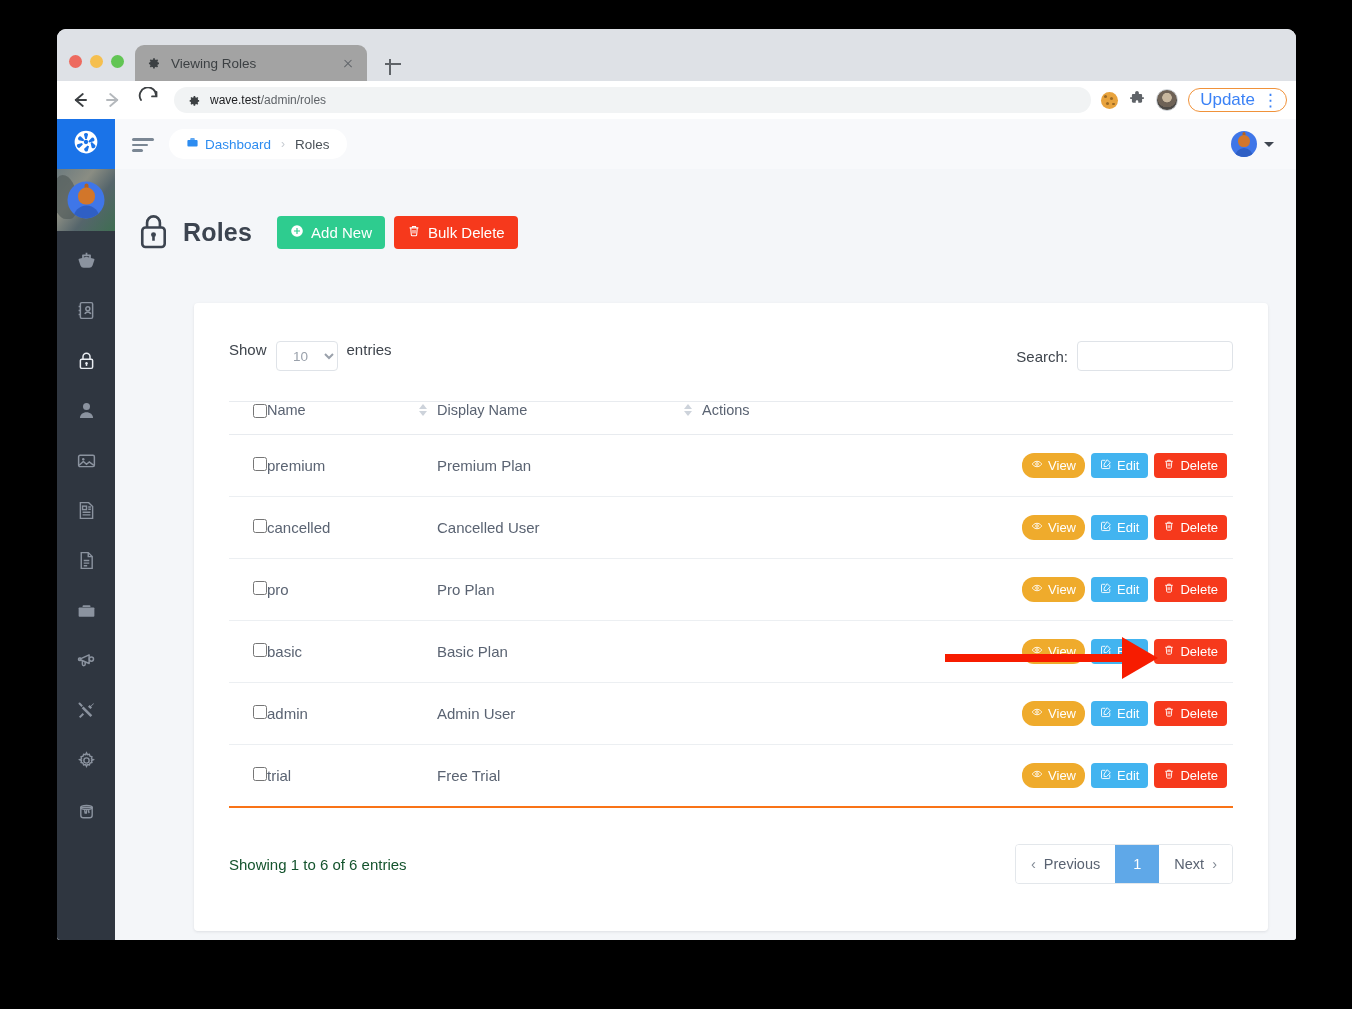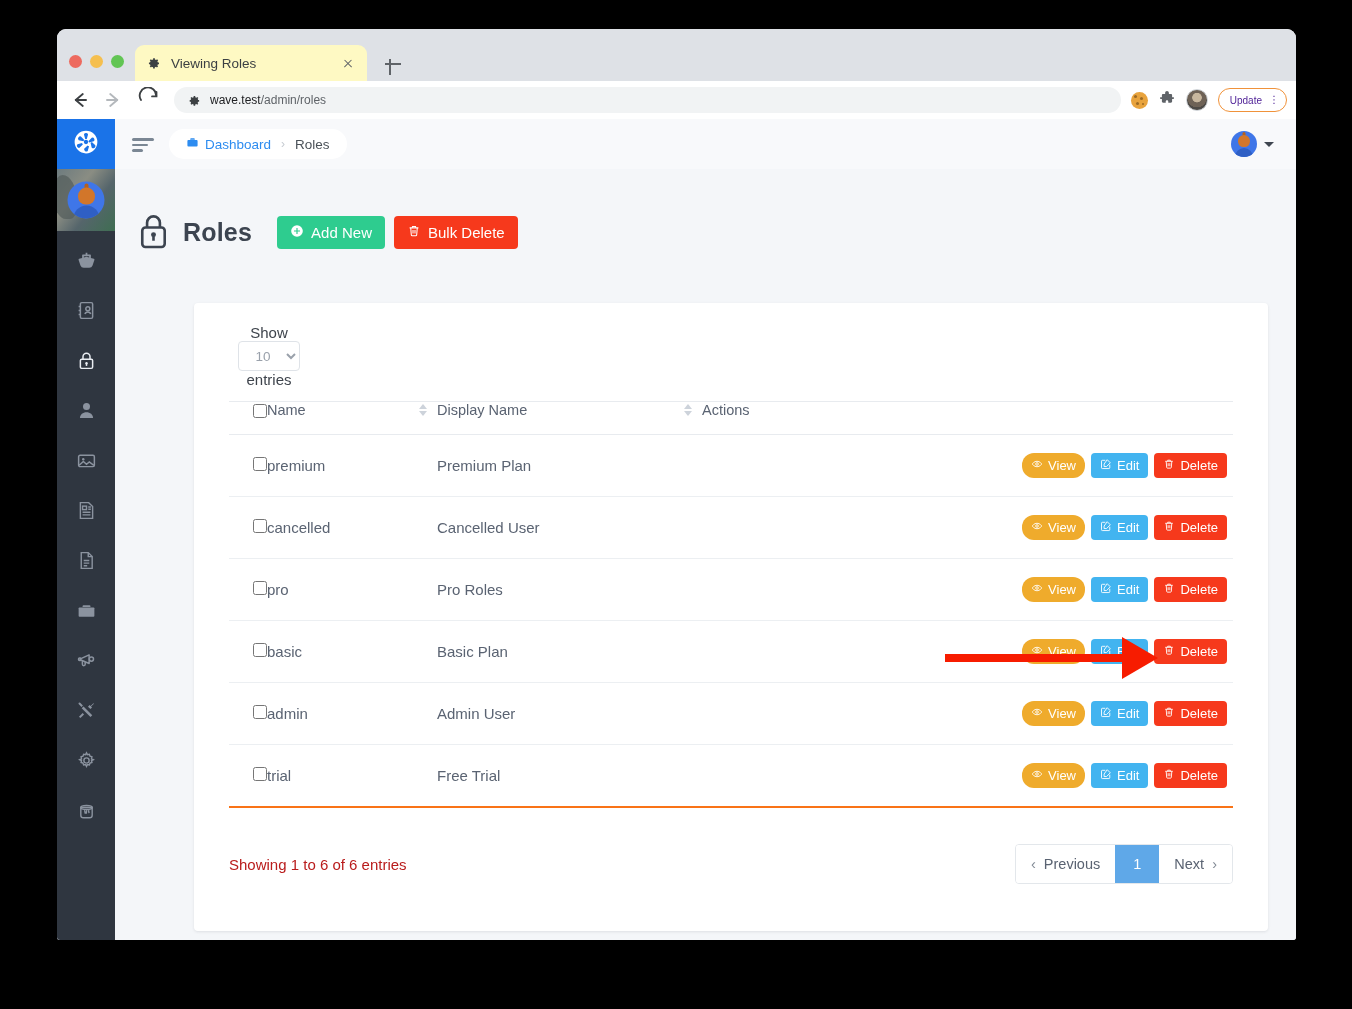--- a/index.html
+++ b/index.html
@@ -25,21 +25,21 @@
     position:absolute; left:0; top:0; width:100%; height:52px;
     background:#dee1e6;
   }
   .traffic { position:absolute; top:26px; width:13px; height:13px; border-radius:50%; }
   .tl-red    { left:12px;  background:#ed6a5f; }
   .tl-yellow { left:33px;  background:#f5bf4f; }
   .tl-green  { left:54px;  background:#62c554; }
 
   #tab {
     position:absolute; left:78px; top:16px; width:232px; height:36px;
-    background:#fef9c3; border-radius:9px 9px 0 0;
+    background:#a3a3a3; border-radius:9px 9px 0 0;
     display:flex; align-items:center; padding:0 10px;
   }
   #tab .favicon { width:16px; height:16px; flex:0 0 16px; margin-right:10px; color:#3c4043; }
   #tab .tabtitle {
     flex:1 1 auto; font-size:13.5px; color:#3c4043;
     white-space:nowrap; overflow:hidden; text-overflow:ellipsis;
   }
   #tab .tabclose {
     width:18px; height:18px; flex:0 0 18px; position:relative;
     border-radius:50%; cursor:pointer;
@@ -80,21 +80,21 @@
   #cookie-icon { width:17px; height:17px; border-radius:50%; background:#e8a33d;
     position:relative; overflow:hidden; }
   #cookie-icon i { position:absolute; background:#9c6a24; border-radius:50%; }
   #profile-pill {
     width:22px; height:22px; border-radius:50%;
     background:radial-gradient(circle at 50% 38%, #c8b79e 0 28%, #6e6256 32% 60%, #4d4a46 62% 100%);
     border:1px solid #cfd3d7;
   }
   #update-btn {
     height:24px; border:1px solid #f0923a; border-radius:12px;
-    color:#4c1d95; font-size:10px; display:flex; align-items:center;
+    color:#3b82f6; font-size:17px; display:flex; align-items:center;
     padding:0 7px 0 11px; margin-right:9px; cursor:pointer; white-space:nowrap;
   }
   #update-btn .dots { margin-left:7px; line-height:1; letter-spacing:0; }
 
   
   #viewport {
     position:absolute; left:0; top:90px; width:100%; height:821px;
     background:#f4f6f9; overflow:hidden;
   }
 
@@ -206,21 +206,21 @@
   .hbtn svg { width:14px; height:14px; margin-right:7px; }
 
   
   #card {
     position:absolute; left:79px; top:134px; width:1074px; height:628px;
     background:#fff; border-radius:4px; box-shadow:0 1px 3px rgba(25,30,40,.10);
   }
   #card-inner { padding:34px 35px 0 35px; }
 
   .table-controls { display:flex; align-items:center; height:38px; }
-  .show-wrap { display:flex; align-items:center; font-size:15px; color:#3e444c;flex-direction:column; }
+  .show-wrap { display:flex; align-items:flex-start; font-size:15px; color:#3e444c; }
   #length-select {
     margin:0 9px; width:62px; height:30px; padding:0 6px;
     border:1px solid #dfe3e8; border-radius:4px; background:#fff;
     color:#9aa1ab; font-size:13.5px; text-align:center;
     font-family:"Liberation Sans", sans-serif; cursor:pointer;
   }
   .search-wrap { margin-left:auto; display:flex; align-items:center; font-size:15px; color:#3e444c; }
   #search-input {
     margin-left:9px; width:156px; height:30px; padding:0 8px;
     border:1px solid #dfe3e8; border-radius:4px; background:#fff;
@@ -264,21 +264,21 @@
     display:inline-flex; align-items:center; border:none; border-radius:4px;
     color:#fff; font-size:13px; height:25px; padding:0 9px; margin-left:6px;
     cursor:pointer; font-family:"Liberation Sans", sans-serif;
   }
   .abtn svg { width:12px; height:12px; margin-right:5px; }
   .abtn.view   { background:#efab2c;border-radius:12px; }
   .abtn.edit   { background:#42b4f0; }
   .abtn.delete { background:#f6391c; }
 
   .table-foot { display:flex; align-items:center; margin-top:36px; }
-  #entries-info { font-size:15px; color:#b91c1c; }
+  #entries-info { font-size:15px; color:#14532d; }
   #pagination {
     margin-left:auto; display:flex; border:1px solid #e3e7eb; border-radius:4px; overflow:hidden;
   }
   #pagination .pg {
     height:38px; display:flex; align-items:center; padding:0 15px;
     font-size:14.5px; color:#5a6372; cursor:pointer; background:#fff;
   }
   #pagination .pg.num { padding:0 18px; }
   #pagination .pg.active { background:#5fa8e8; color:#fff; }
   #pagination .pg .chev { color:#828a95; }
@@ -562,20 +562,24 @@
       </div>
 
       <div id="card">
         <div id="card-inner">
 
           <div class="table-controls">
             <div class="show-wrap">
               <span>Show</span>
               <select id="length-select"><option>10</option><option>25</option><option>50</option><option>100</option></select>
               <span>entries</span>
+            </div>
+            <div class="search-wrap">
+              <span>Search:</span>
+              <input id="search-input" type="text" placeholder="" style="">
             </div>
           </div>
 
           <table>
             <thead>
               <tr>
                 <th class="c-check">
                   <span class="th-in">
                       <input type="checkbox" style="">
                     </span>
@@ -646,21 +650,21 @@
                           <path d="M9.4 6.6V4.4h5.2v2.2"></path>
                           <path d="M6.4 6.6l1 12.3c.05.8.7 1.4 1.5 1.4h6.2c.8 0 1.45-.6 1.5-1.4l1-12.3"></path>
                           <path d="M10.3 10.4v6M13.7 10.4v6"></path>
                         </svg></span>
                       <span>Delete</span>
                     </button></td>
                 </tr>
                 <tr>
                   <td class="c-check"><input type="checkbox" style=""></td>
                   <td class="c-name">pro</td>
-                  <td class="c-disp">Pro Roles</td>
+                  <td class="c-disp">Pro Plan</td>
                   <td class="c-act"><button class="abtn view">
                       <span><svg viewBox="0 0 24 24" fill="none" stroke="currentColor" stroke-width="1.8">
                           <path d="M2.5 12S6 6.5 12 6.5 21.5 12 21.5 12 18 17.5 12 17.5 2.5 12 2.5 12z"></path>
                           <circle cx="12" cy="12" r="2.6"></circle>
                         </svg></span>
                       <span>View</span>
                     </button><button class="abtn edit">
                       <span><svg viewBox="0 0 24 24" fill="none" stroke="currentColor" stroke-width="1.8">
                           <path d="M19.5 13.5v6a1.6 1.6 0 01-1.6 1.6H4.6A1.6 1.6 0 013 19.5V6.2a1.6 1.6 0 011.6-1.6h6"></path>
                           <path d="M14.4 3.4l6.2 6.2-7.5 7.5H8.2v-5z"></path>

